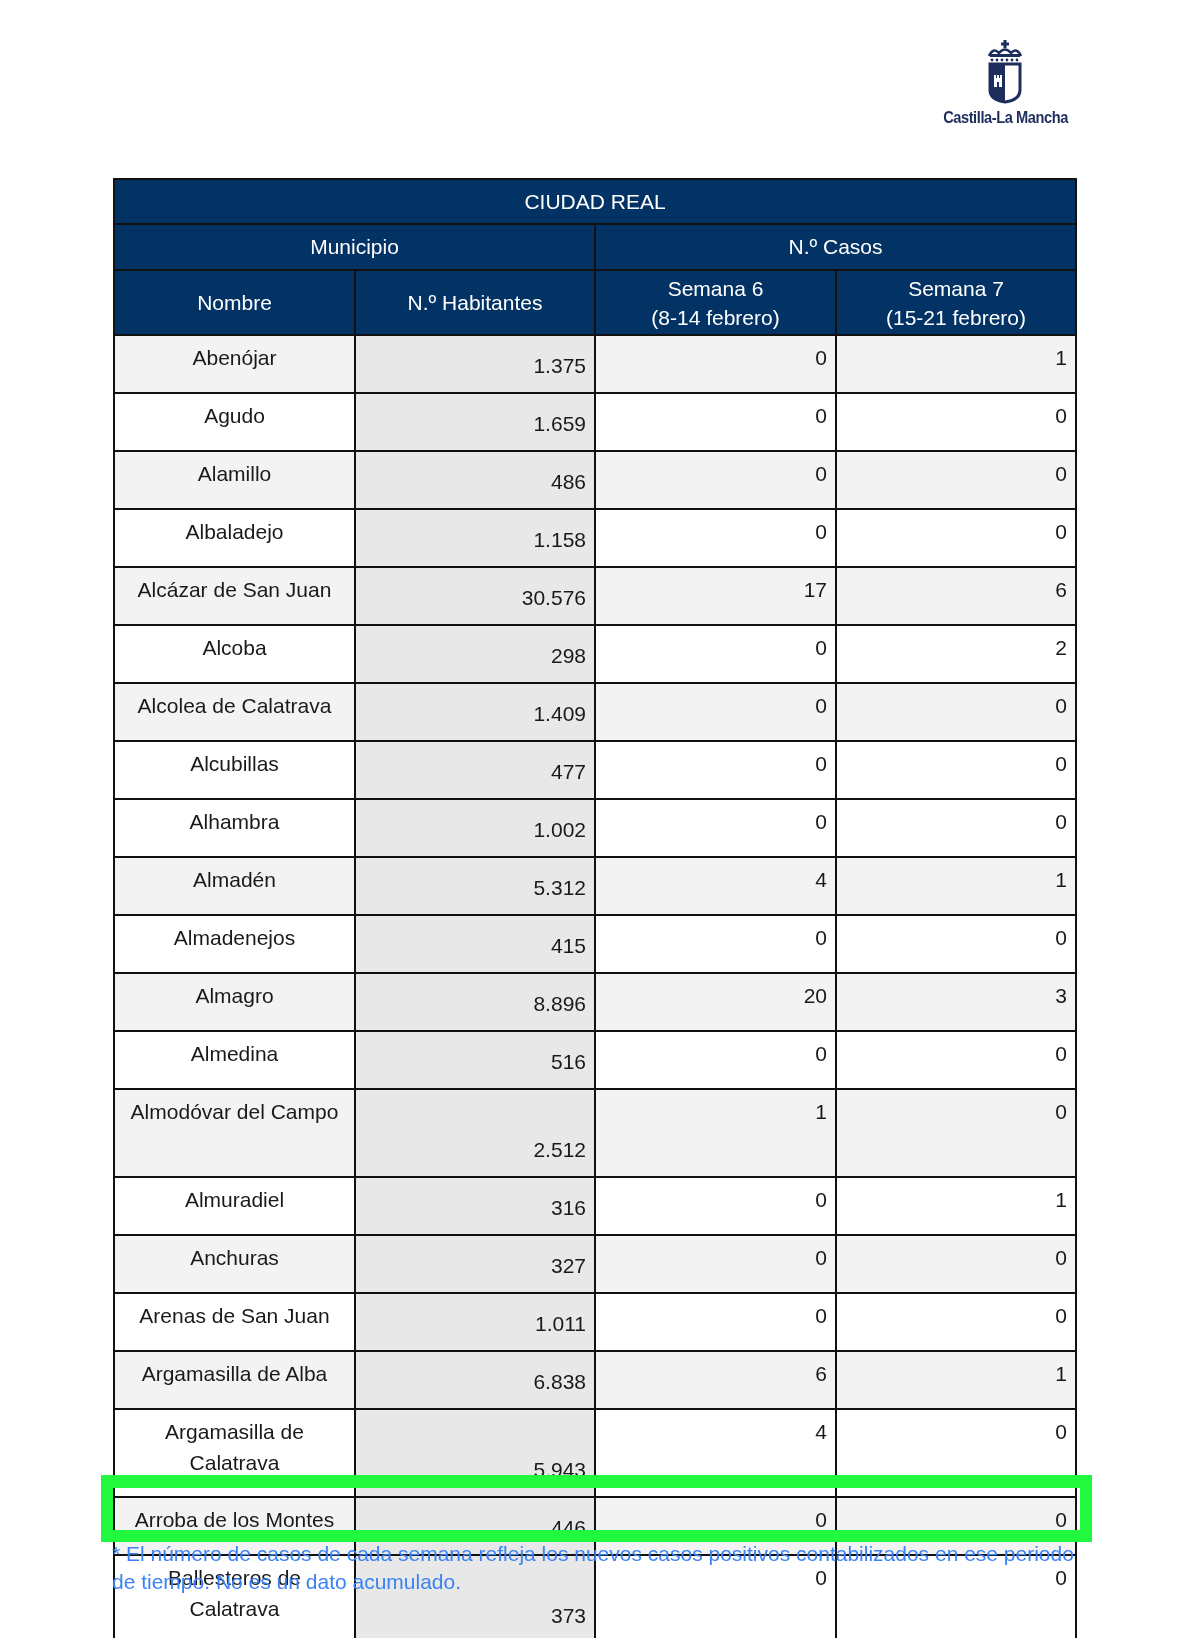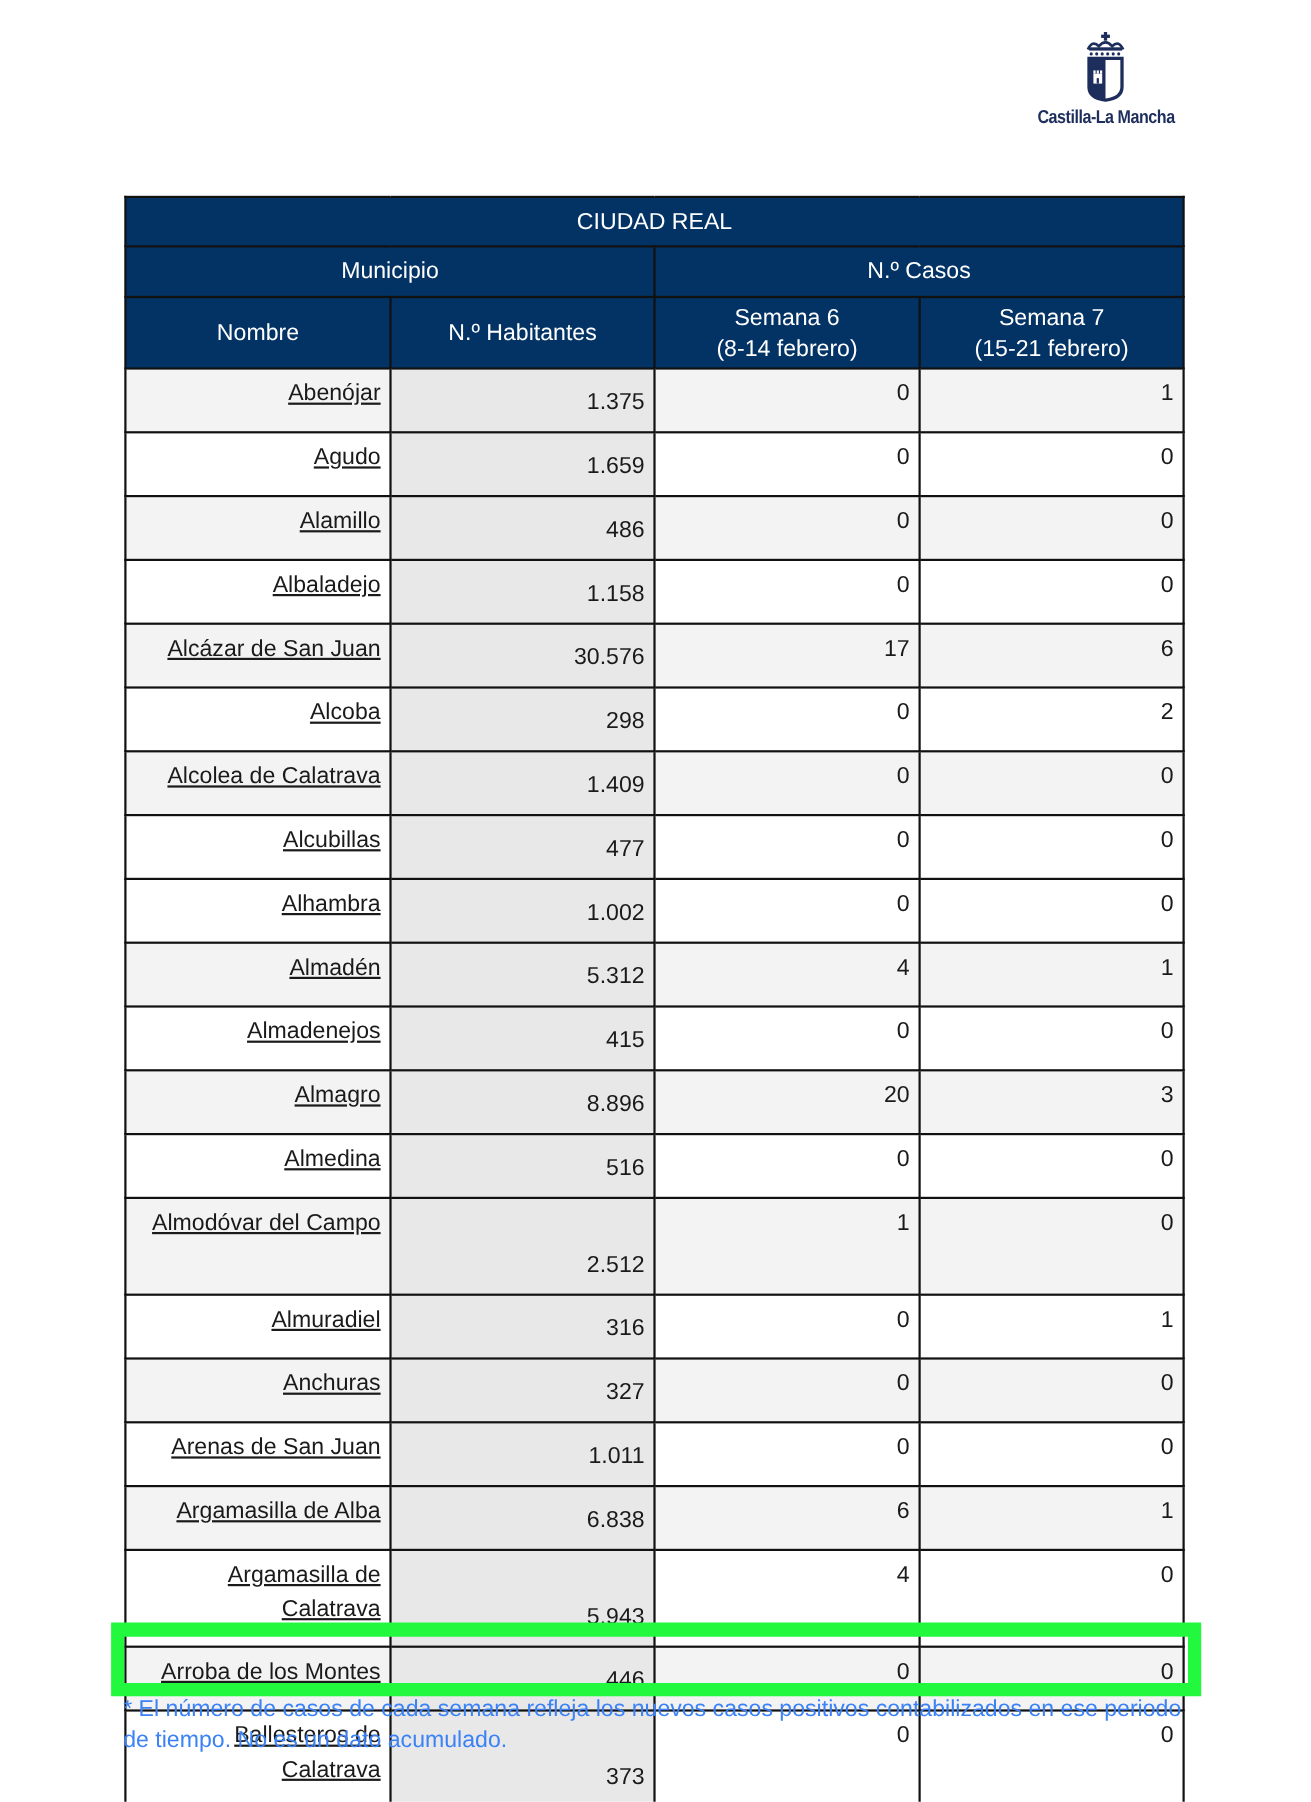--- a/index.html
+++ b/index.html
@@ -11,21 +11,21 @@
       width: 1192px;
       height: 1638px;
       position: relative;
       overflow: hidden;
       font-family: "Liberation Sans", sans-serif;
       color: #1a1a1a;
     }
     .logo {
       position: absolute;
       left: 930px;
-      top: 29px;
+      top: 40px;
       width: 150px;
       height: 96px;
       display: flex;
       flex-direction: column;
       align-items: center;
     }
     .logo svg { display: block; }
     .logo-text {
       margin-top: 4px;
       font-family: "Liberation Sans", sans-serif;
@@ -79,24 +79,23 @@
       border: 2px solid #111111;
       padding: 0 8px;
       vertical-align: top;
       height: 44px;
       font-size: 21px;
       line-height: 31px;
     }
     tr.row-odd td { background: #f3f3f3; }
     tr.row-even td { background: #ffffff; }
     td.name-cell {
-      text-align: right;
+      text-align: center;
       padding-top: 6px !important;
       border-left-width: 2px;
-      text-decoration: underline;
     }
     tr td.hab-cell {
       background: #e8e8e8 !important;
       text-align: right;
       vertical-align: bottom;
       padding-bottom: 12px;
       line-height: 28px;
     }
     td.num-cell {
       text-align: right;

